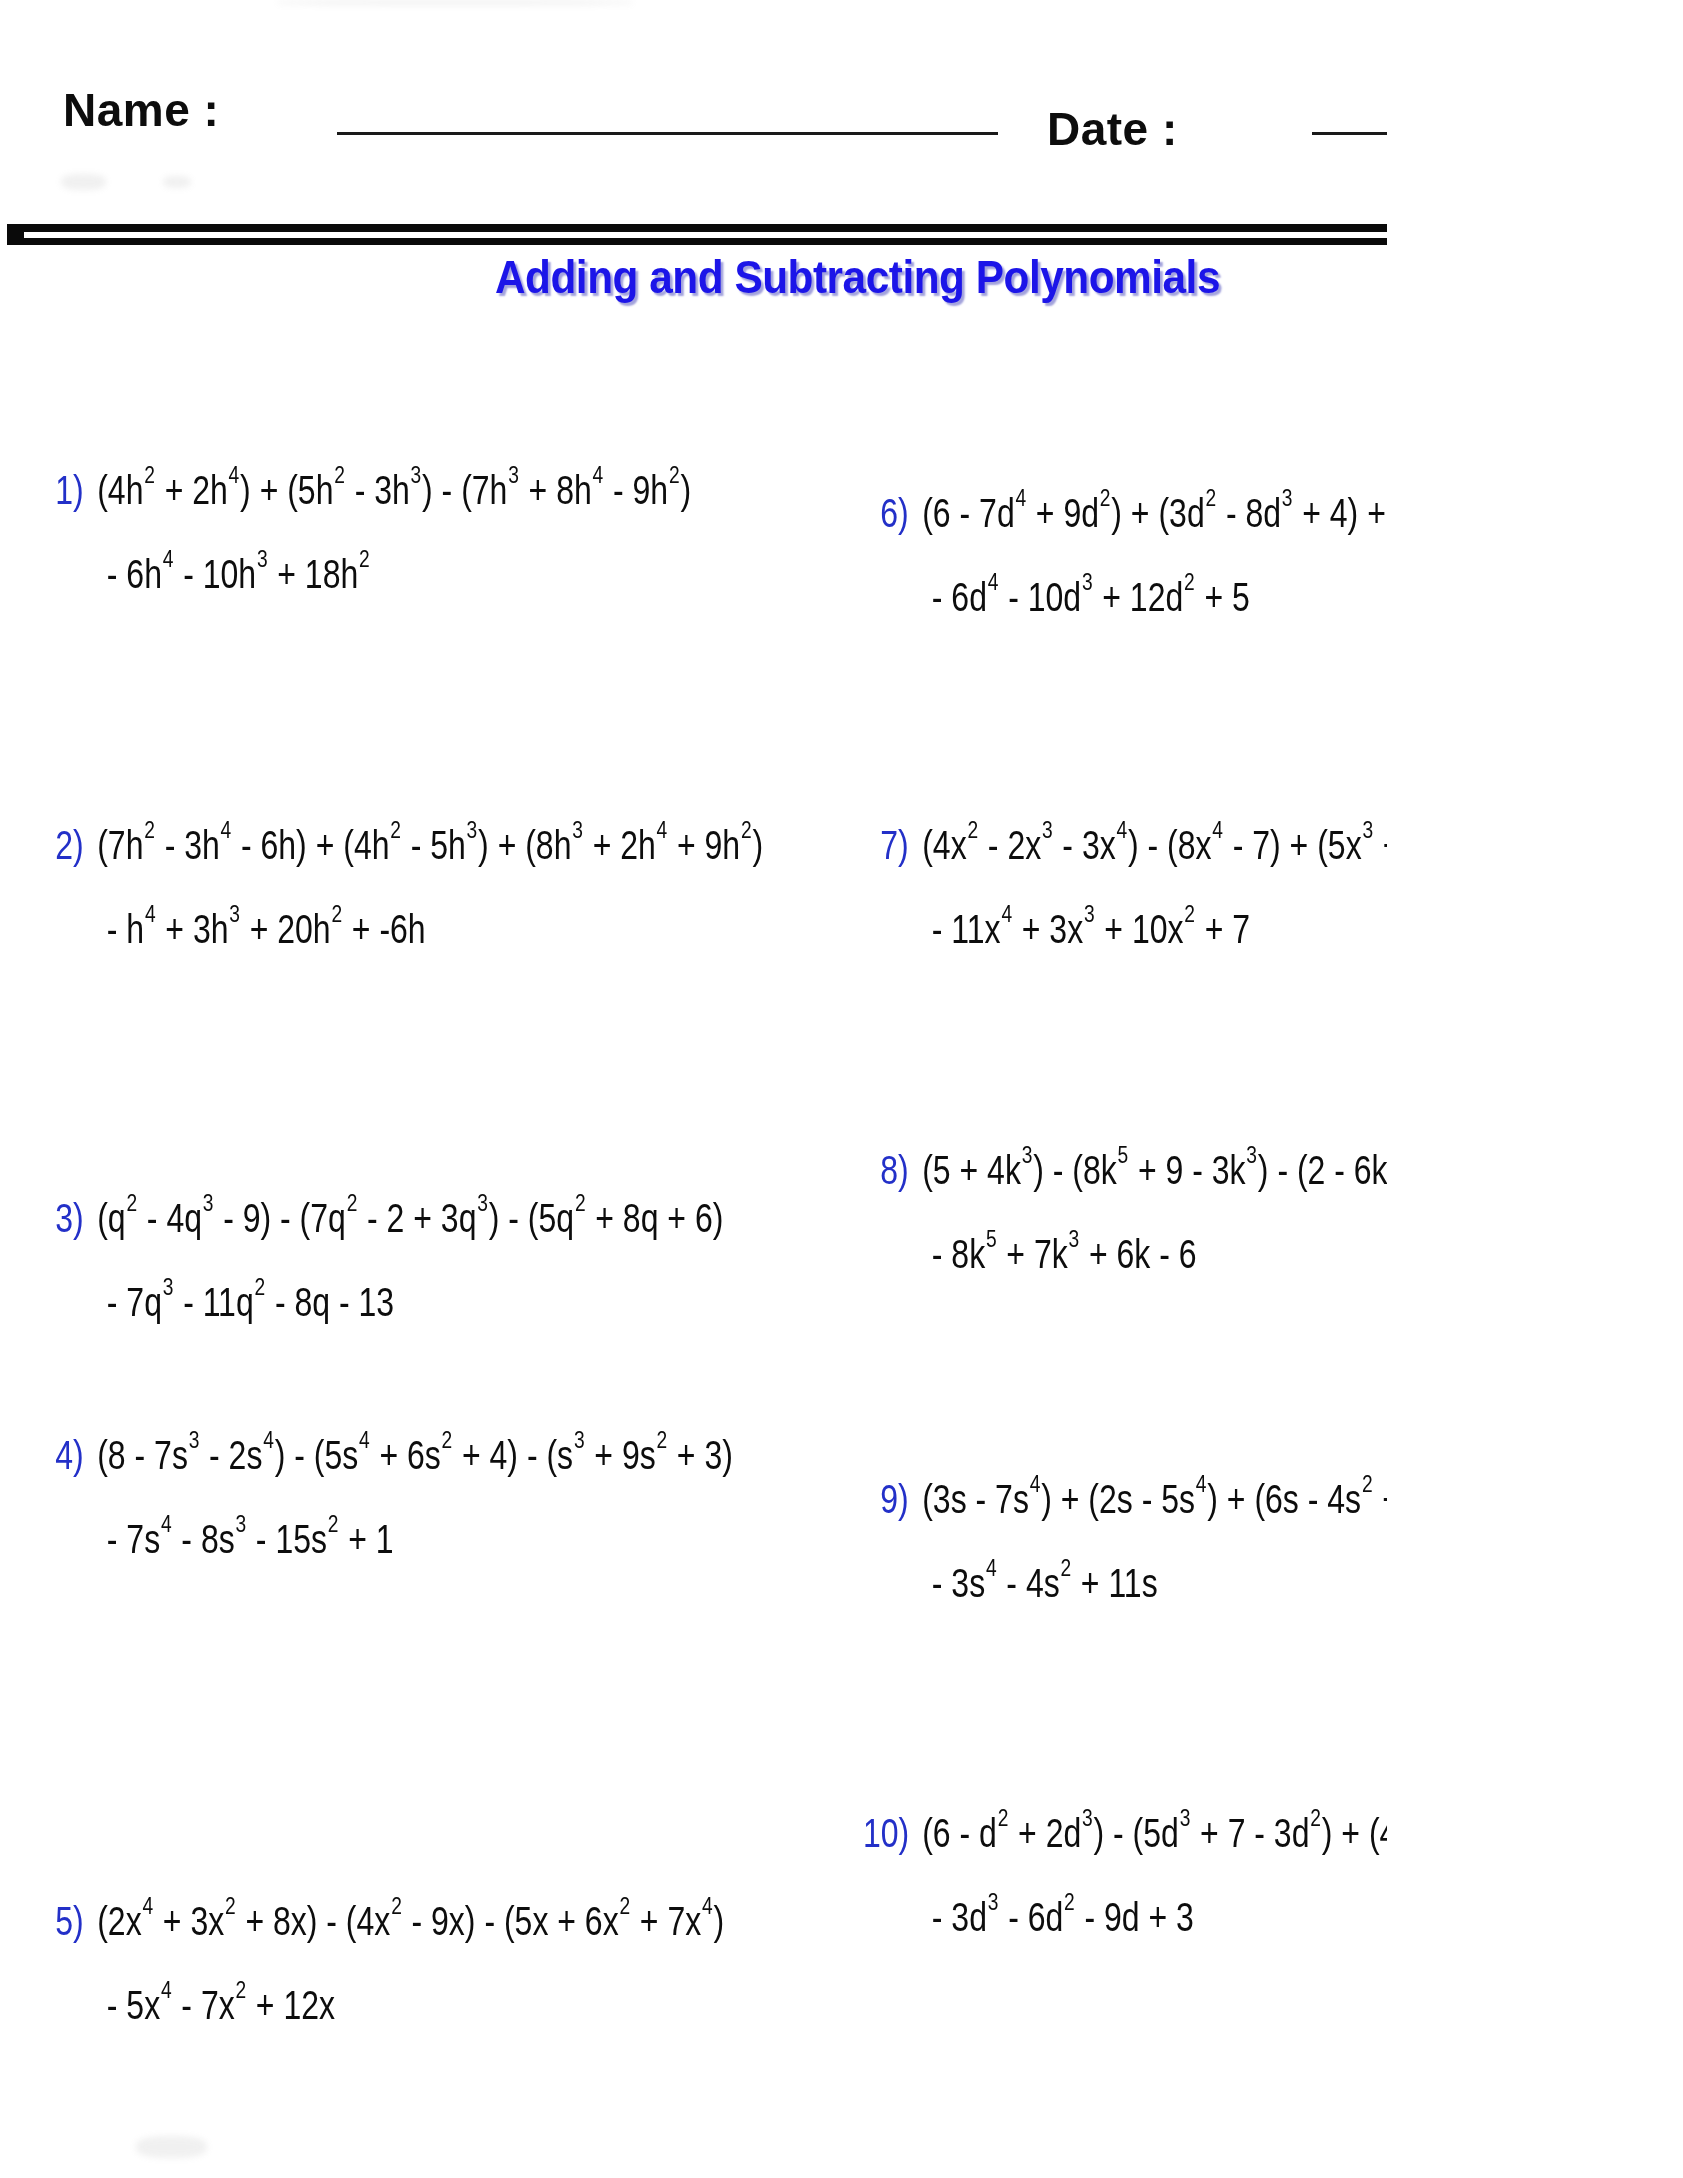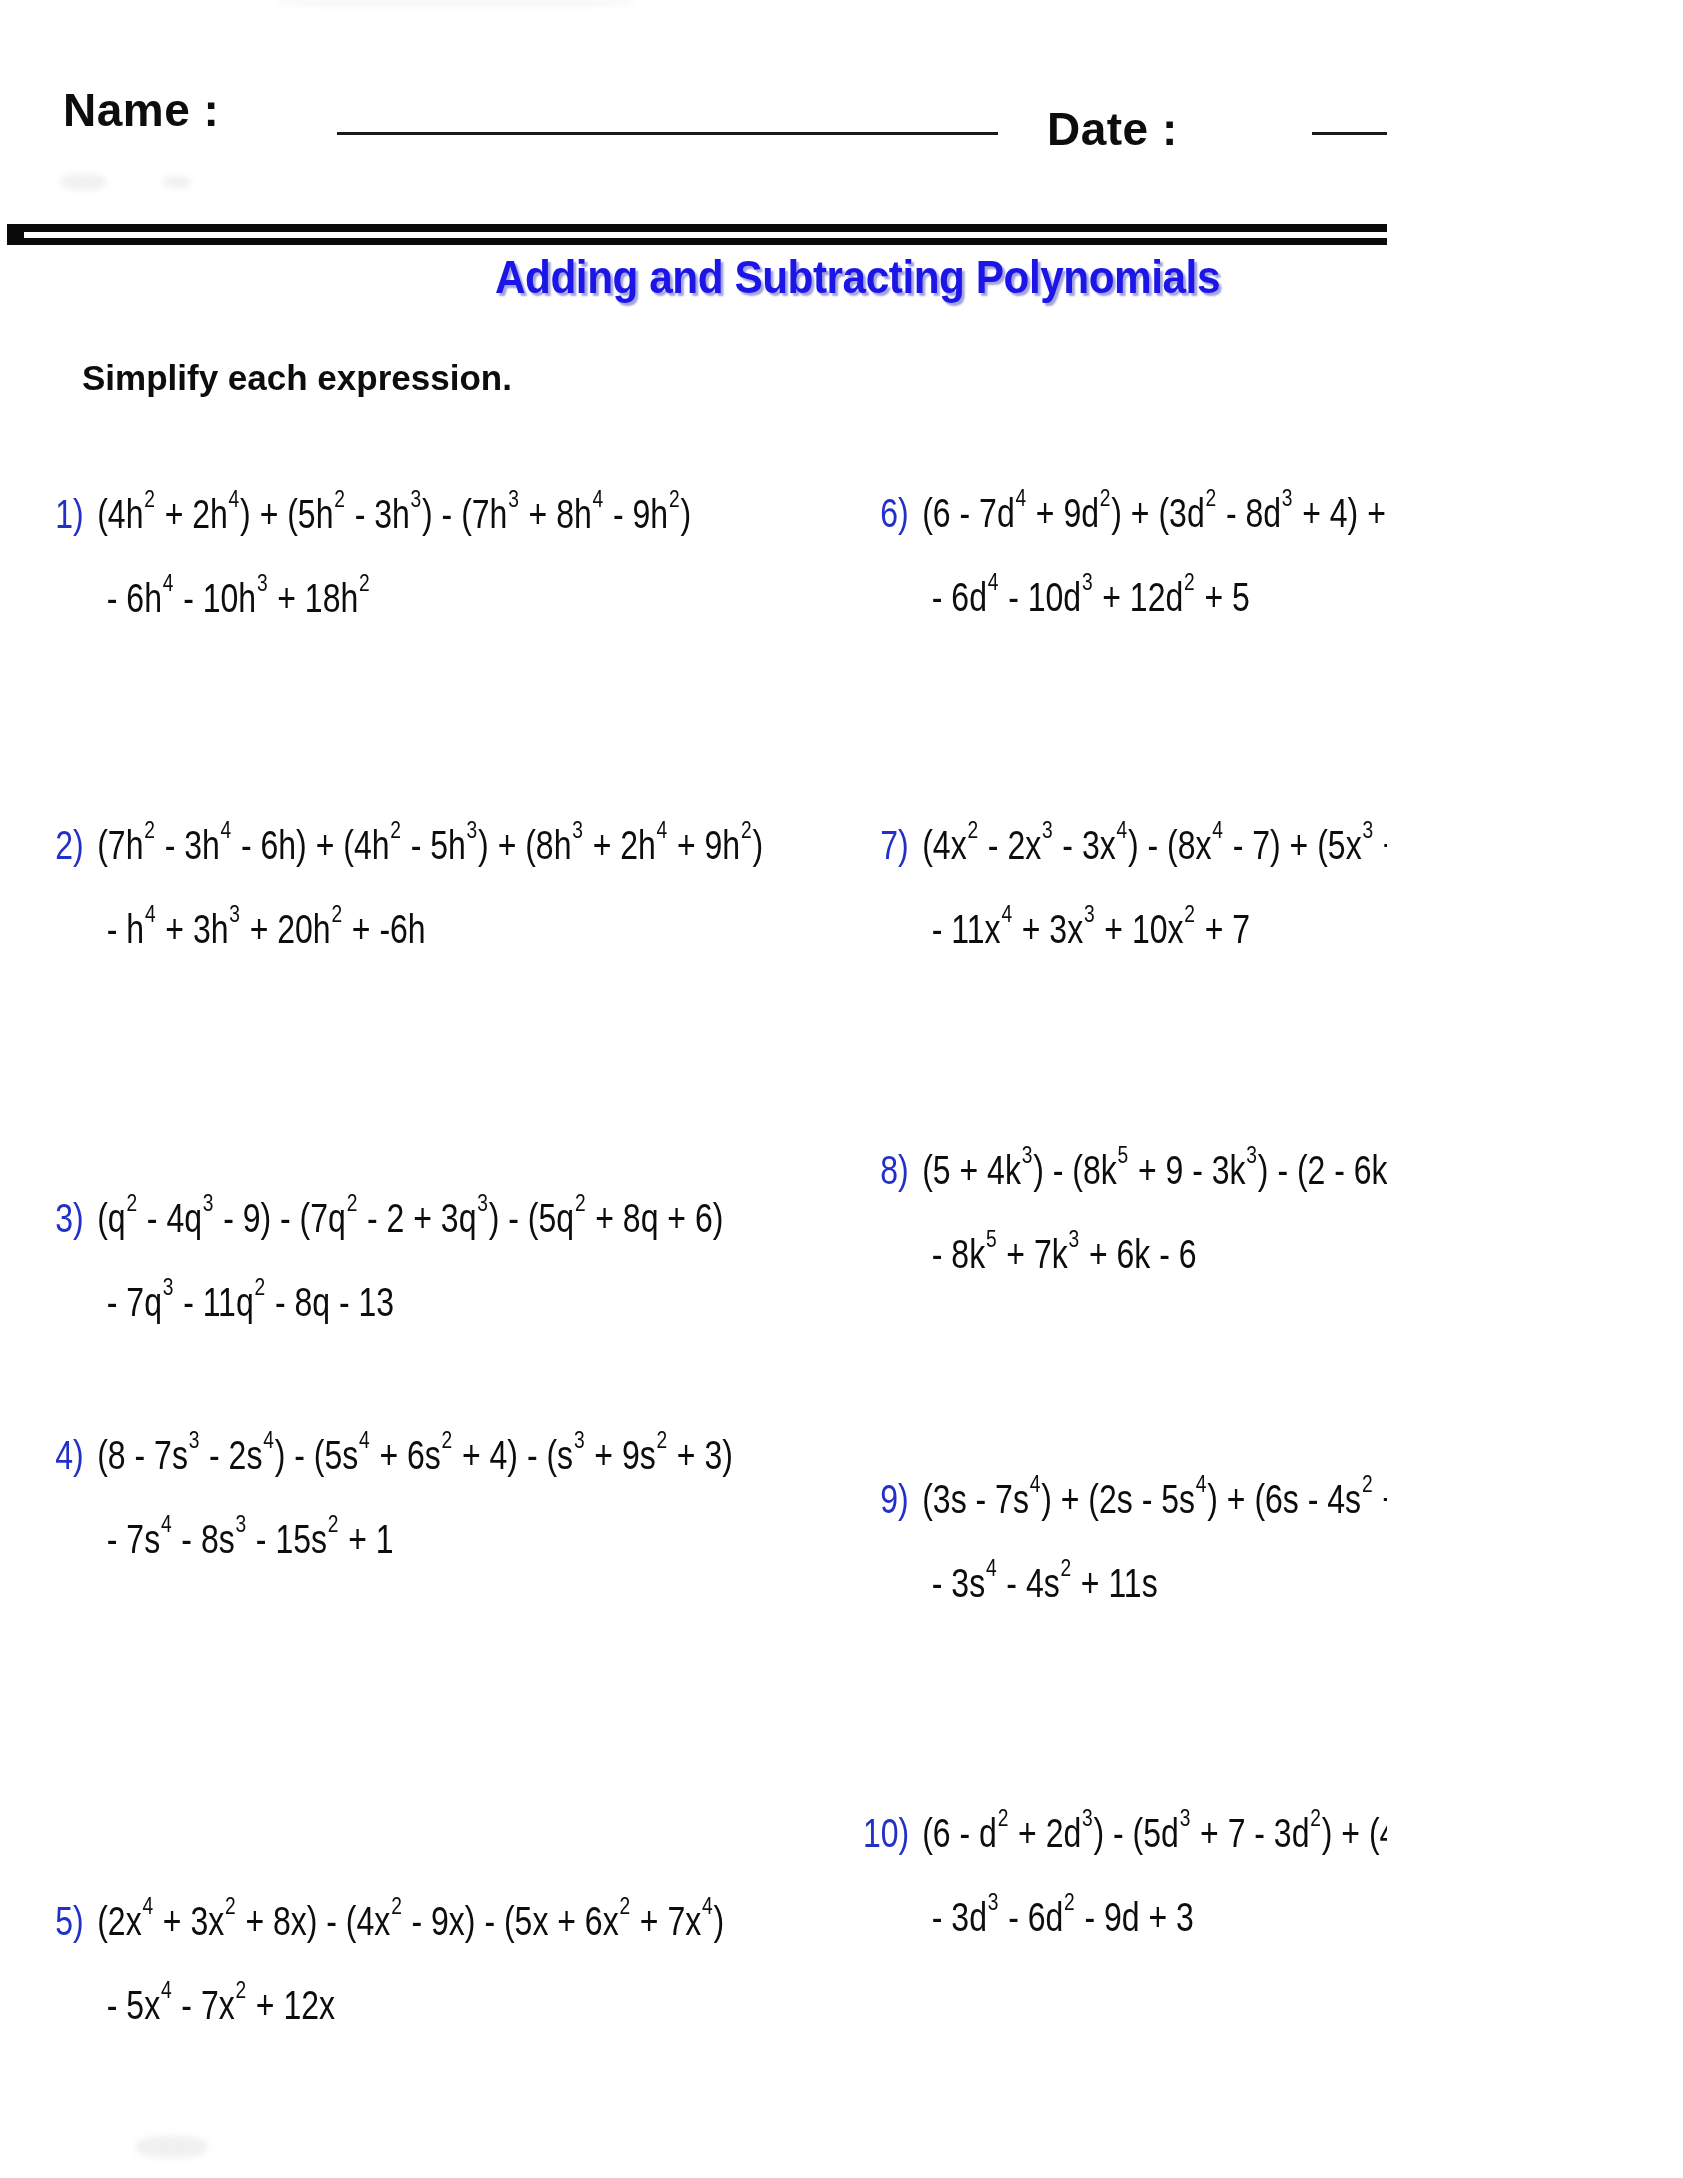--- a/index.html
+++ b/index.html
@@ -107,24 +107,23 @@
   <div class="rule-line name-line"></div>
   <div class="hdr-label date-label">Date :</div>
   <div class="rule-line date-line"></div>
 
   <div class="divider">
     <div class="divider-inner"></div>
   </div>
 
   <div class="worksheet-title" style="color: rgb(28, 21, 232); text-shadow: rgb(162, 162, 220) 3px 3px 2px;">Adding and Subtracting Polynomials</div>
 
-  <div class="instruction">Simplify each expression.</div>
 
   <div>
-      <div class="problem col-left" style="top: 490px;">
+      <div class="problem col-left" style="top: 466px;">
         <div class="expr-line"><span class="pnum">1)</span><span class="pexpr">(4h<sup>2</sup> + 2h<sup>4</sup>) + (5h<sup>2</sup> - 3h<sup>3</sup>) - (7h<sup>3</sup> + 8h<sup>4</sup> - 9h<sup>2</sup>)</span></div>
         <div class="ans-line"><span class="pans">- 6h<sup>4</sup> - 10h<sup>3</sup> + 18h<sup>2</sup></span></div>
       </div>
       <div class="problem col-left" style="top: 821px;">
         <div class="expr-line"><span class="pnum">2)</span><span class="pexpr">(7h<sup>2</sup> - 3h<sup>4</sup> - 6h) + (4h<sup>2</sup> - 5h<sup>3</sup>) + (8h<sup>3</sup> + 2h<sup>4</sup> + 9h<sup>2</sup>)</span></div>
         <div class="ans-line"><span class="pans">- h<sup>4</sup> + 3h<sup>3</sup> + 20h<sup>2</sup> + -6h</span></div>
       </div>
       <div class="problem col-left" style="top: 1146px; margin-top: 48px;">
         <div class="expr-line"><span class="pnum">3)</span><span class="pexpr">(q<sup>2</sup> - 4q<sup>3</sup> - 9) - (7q<sup>2</sup> - 2 + 3q<sup>3</sup>) - (5q<sup>2</sup> + 8q + 6)</span></div>
         <div class="ans-line"><span class="pans">- 7q<sup>3</sup> - 11q<sup>2</sup> - 8q - 13</span></div>

